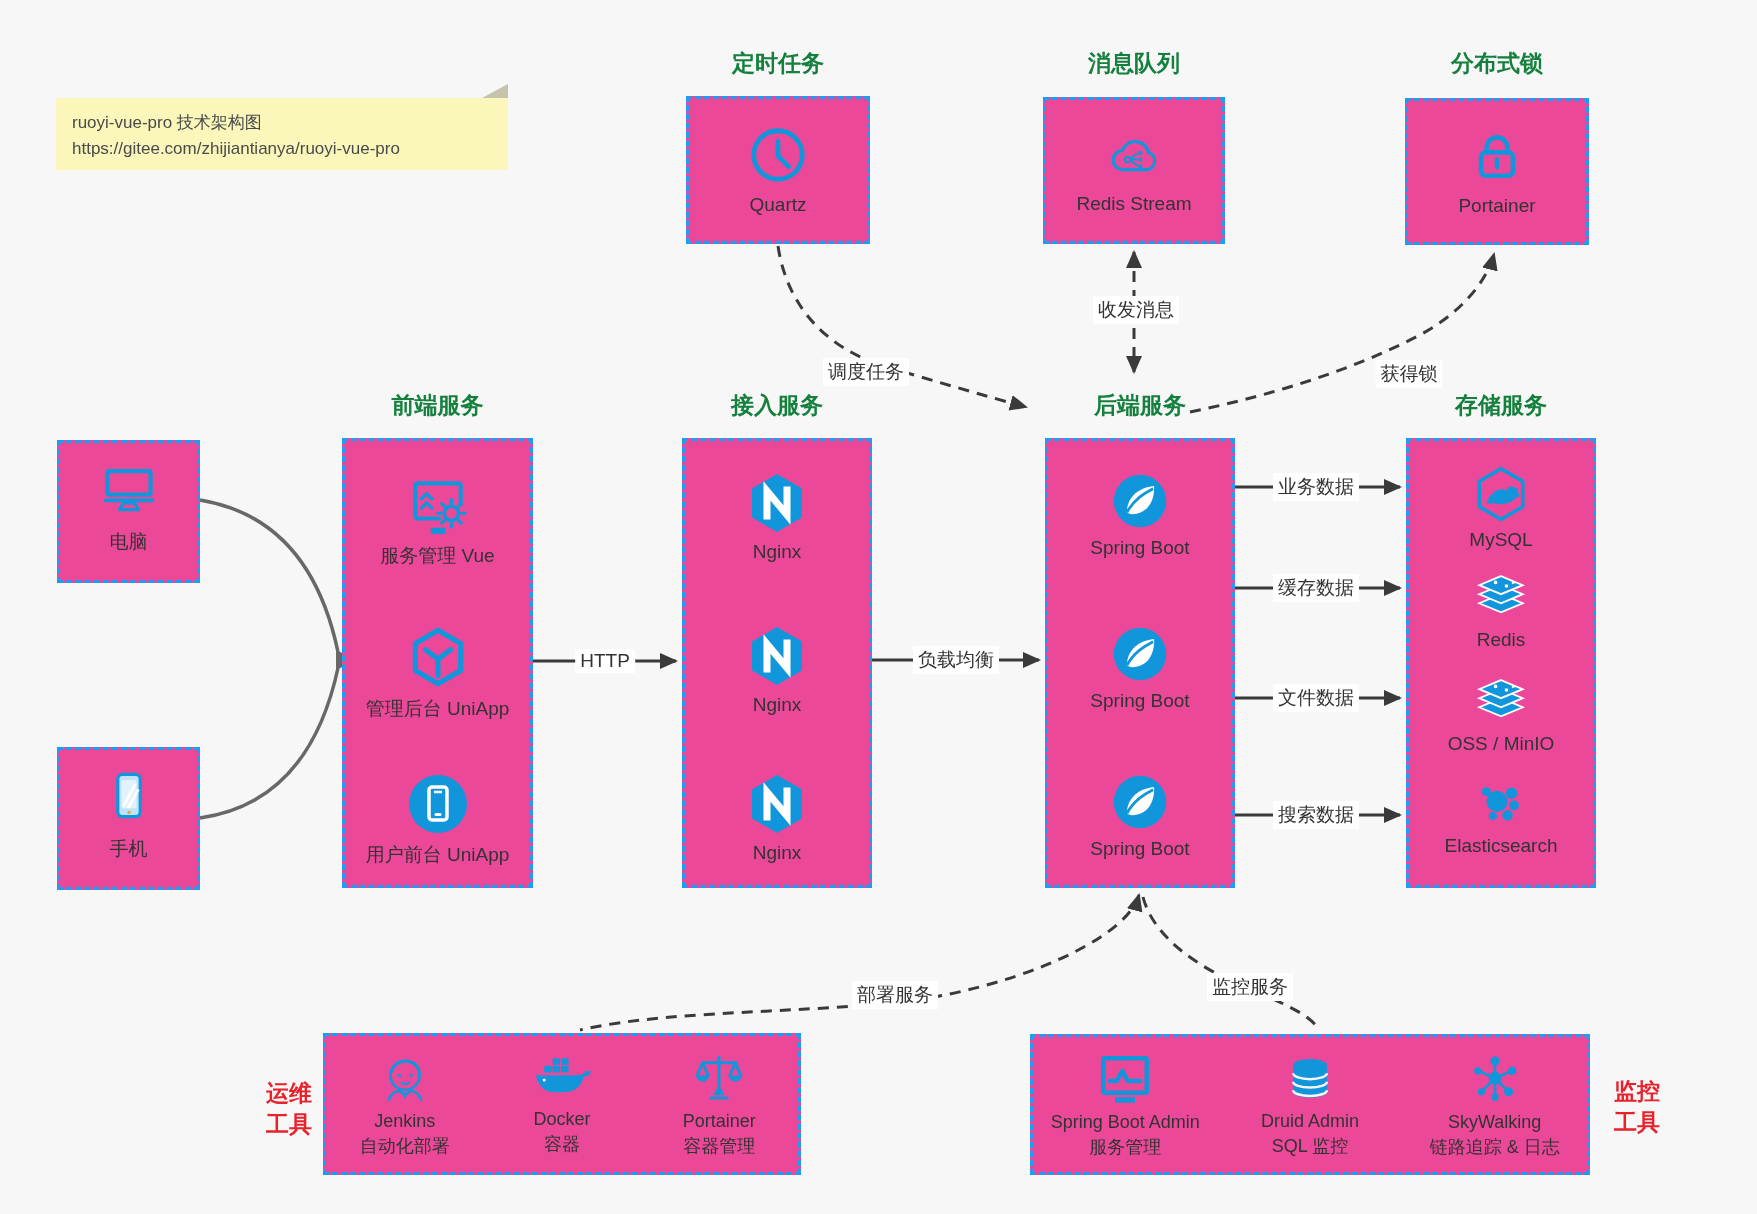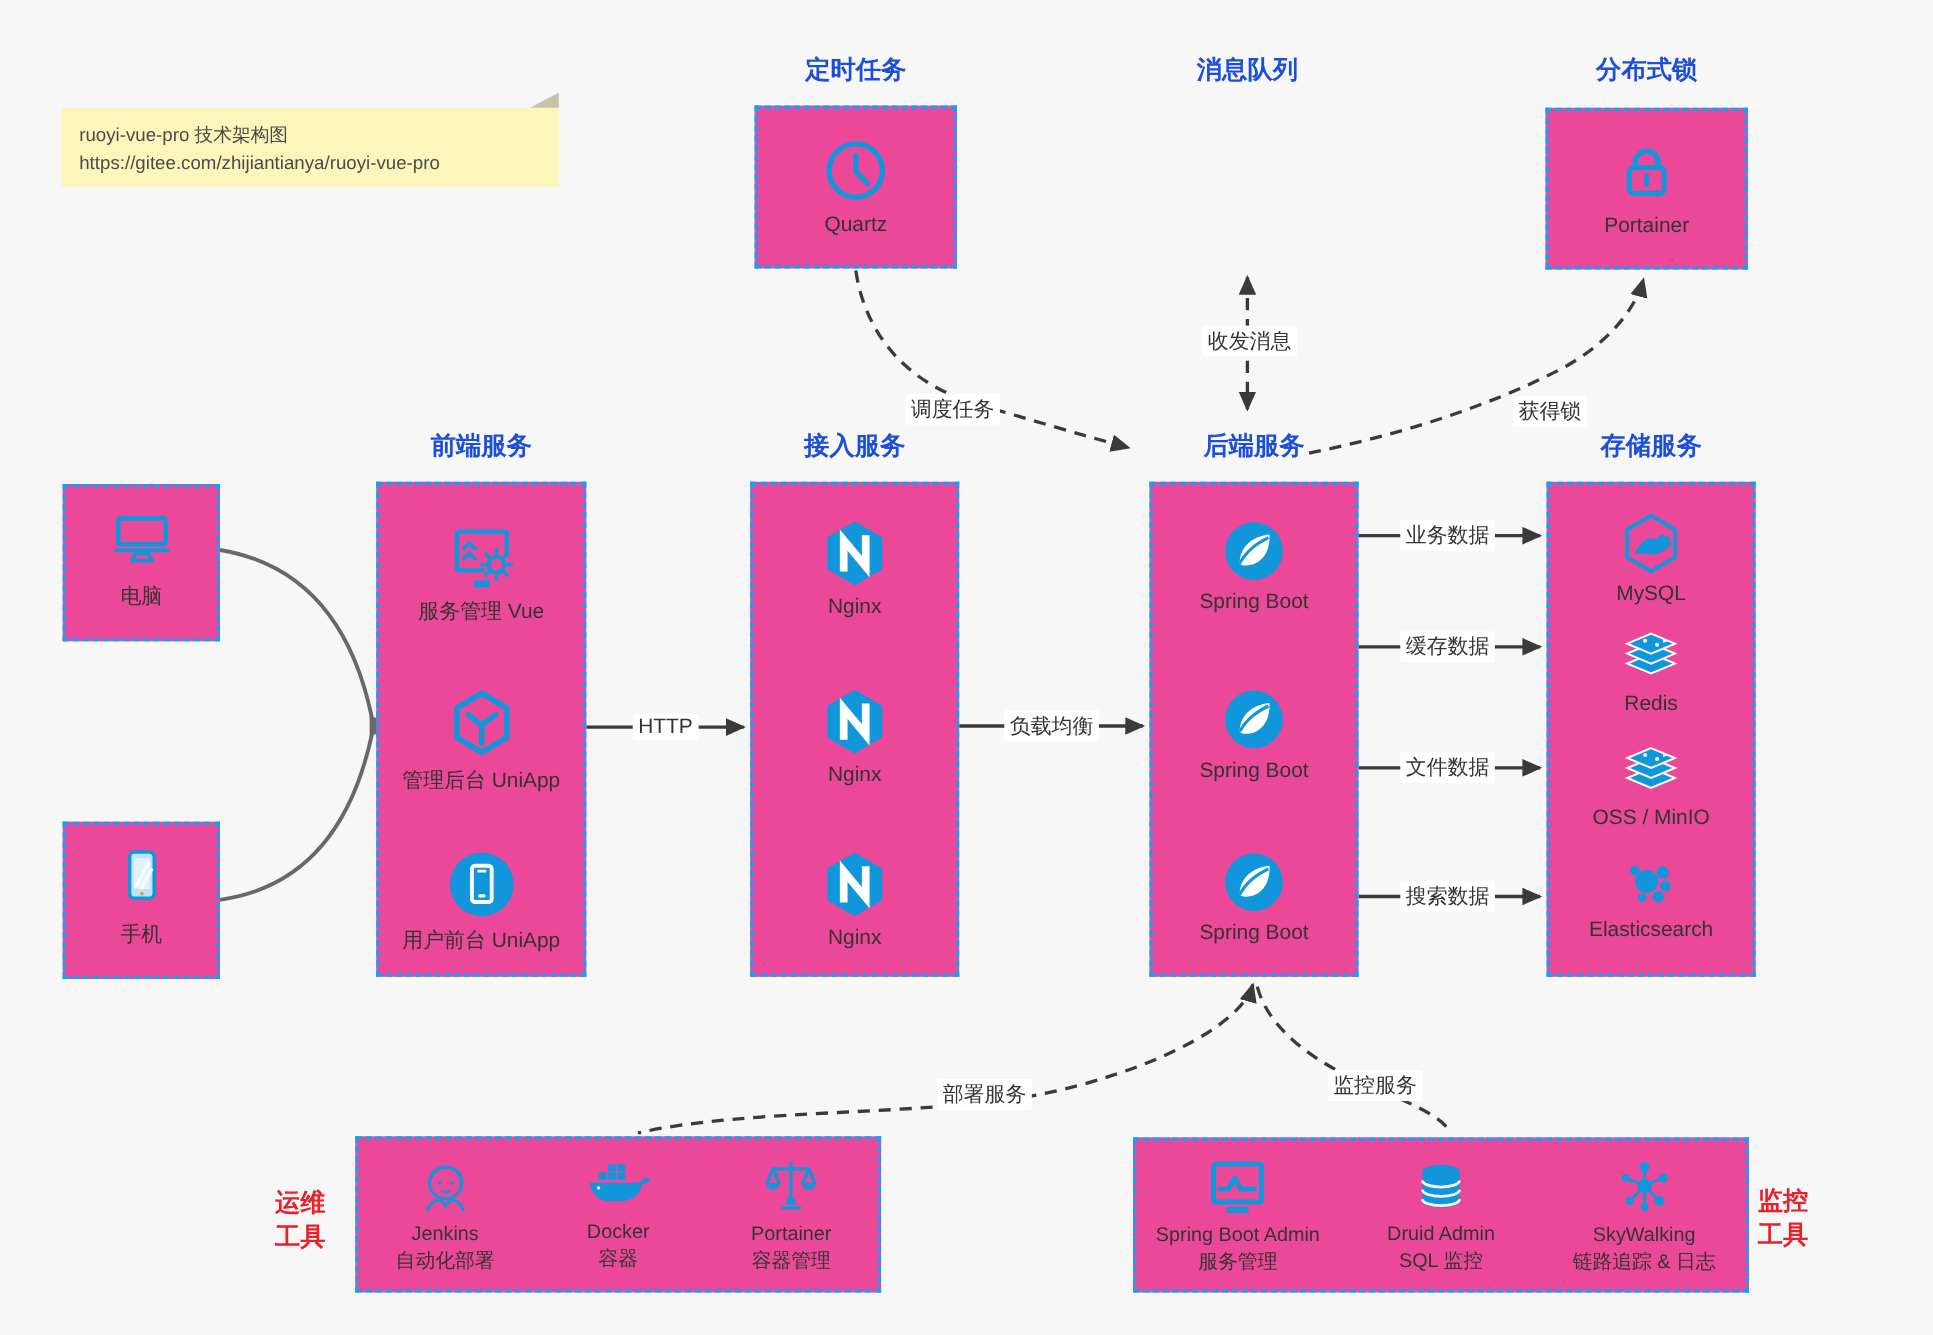--- a/index.html
+++ b/index.html
@@ -2,22 +2,22 @@
 <html><head>
 <meta charset="utf-8">
 <style>
   html,body{margin:0;padding:0;background:#f7f7f7;font-family:"Liberation Sans","DejaVu Sans",sans-serif;}
   .canvas{position:relative;width:1757px;height:1214px;background:#f7f7f7;overflow:hidden;}
   svg.edges{position:absolute;left:0;top:0;z-index:1;}
   .note{position:absolute;left:56px;top:98px;width:452px;height:72px;background:#fbf7ba;z-index:2;
         box-sizing:border-box;padding:12px 16px;font-size:17px;line-height:1.55;color:#4a4a4a;}
   .note .fold{position:absolute;right:0;top:-14px;width:0;height:0;
         border-left:26px solid transparent;border-bottom:14px solid #c6c3ad;}
-  .group-title{position:absolute;z-index:3;text-align:center;font-size:23px;font-weight:700;color:#1d4ed8;white-space:nowrap;}
-  .side-title{position:absolute;z-index:3;text-align:left;font-size:23px;font-weight:700;color:#e8222d;line-height:1.35;}
+  .group-title{position:absolute;z-index:3;text-align:center;font-size:23px;font-weight:700;color:#15803d;white-space:nowrap;}
+  .side-title{position:absolute;z-index:3;text-align:right;font-size:23px;font-weight:700;color:#e8222d;line-height:1.35;}
   .dbox{position:absolute;z-index:2;background:#ec4899;border:3px dashed #1b9df3;box-sizing:border-box;}
   .topbox{display:flex;flex-direction:column;align-items:center;justify-content:center;gap:8px;}
   .clientbox{display:flex;flex-direction:column;align-items:center;padding-top:16px;gap:10px;}
   .item-label{font-size:19px;color:#333;white-space:nowrap;}
   .vitem{position:absolute;left:0;width:100%;display:flex;flex-direction:column;align-items:center;gap:6px;}
   .r1{top:30px}.r2{top:183px}.r3{top:331px}
   .s1{top:24px}.s2{top:128px}.s3{top:232px}.s4{top:336px}
   .hgroup{display:flex;align-items:center;justify-content:space-around;height:100%;}
   .hitem{display:flex;flex-direction:column;align-items:center;gap:3px;flex:1;}
   .hitem .item-label{font-size:18px;line-height:1.2;text-align:center;}
@@ -76,20 +76,31 @@
   <div class="group-title" style="left:1405px;top:48px;width:184px;">分布式锁</div>
 
   <div class="dbox topbox" style="left:686px;top:96px;width:184px;height:148px;">
     <svg class="icon" width="62" height="62" viewBox="0 0 64 64">
       <circle cx="32" cy="32" r="25" fill="none" stroke="#1296db" stroke-width="5"></circle>
       <path d="M32,18 V33 L43,44" fill="none" stroke="#1296db" stroke-width="5" stroke-linecap="round" stroke-linejoin="round"></path>
     </svg>
     <div class="item-label">Quartz</div>
   </div>
 
+  <div class="dbox topbox" style="left:1043px;top:97px;width:182px;height:147px;">
+    <svg class="icon" width="64" height="58" viewBox="0 0 64 64">
+      <path d="M20,47 h26 a9.5,9.5 0 0 0 2,-18.6 a15,15 0 0 0 -29,-2.2 a10,10 0 0 0 1,20.8 z" fill="none" stroke="#1296db" stroke-width="3.6" stroke-linejoin="round"></path>
+      <circle cx="25" cy="36" r="3" fill="none" stroke="#1296db" stroke-width="2.4"></circle>
+      <circle cx="39" cy="28.5" r="2.4" fill="#1296db"></circle>
+      <circle cx="39" cy="36" r="2.4" fill="#1296db"></circle>
+      <circle cx="39" cy="43.5" r="2.4" fill="#1296db"></circle>
+      <path d="M28,35.5 h8 M28,34.5 l8.5,-5.5 M28,37 l8.5,6" fill="none" stroke="#1296db" stroke-width="2.2"></path>
+    </svg>
+    <div class="item-label">Redis Stream</div>
+  </div>
 
   <div class="dbox topbox" style="left:1405px;top:98px;width:184px;height:147px;">
     <svg class="icon" width="60" height="60" viewBox="0 0 64 64">
       <path d="M21,27 v-5 a11,11 0 0 1 22,0 v5" fill="none" stroke="#1296db" stroke-width="5" stroke-linecap="round"></path>
       <rect x="15" y="27" width="34" height="25" rx="5" fill="none" stroke="#1296db" stroke-width="5"></rect>
       <path d="M32,35 v8" stroke="#1296db" stroke-width="5" stroke-linecap="round"></path>
     </svg>
     <div class="item-label">Portainer</div>
   </div>
 

